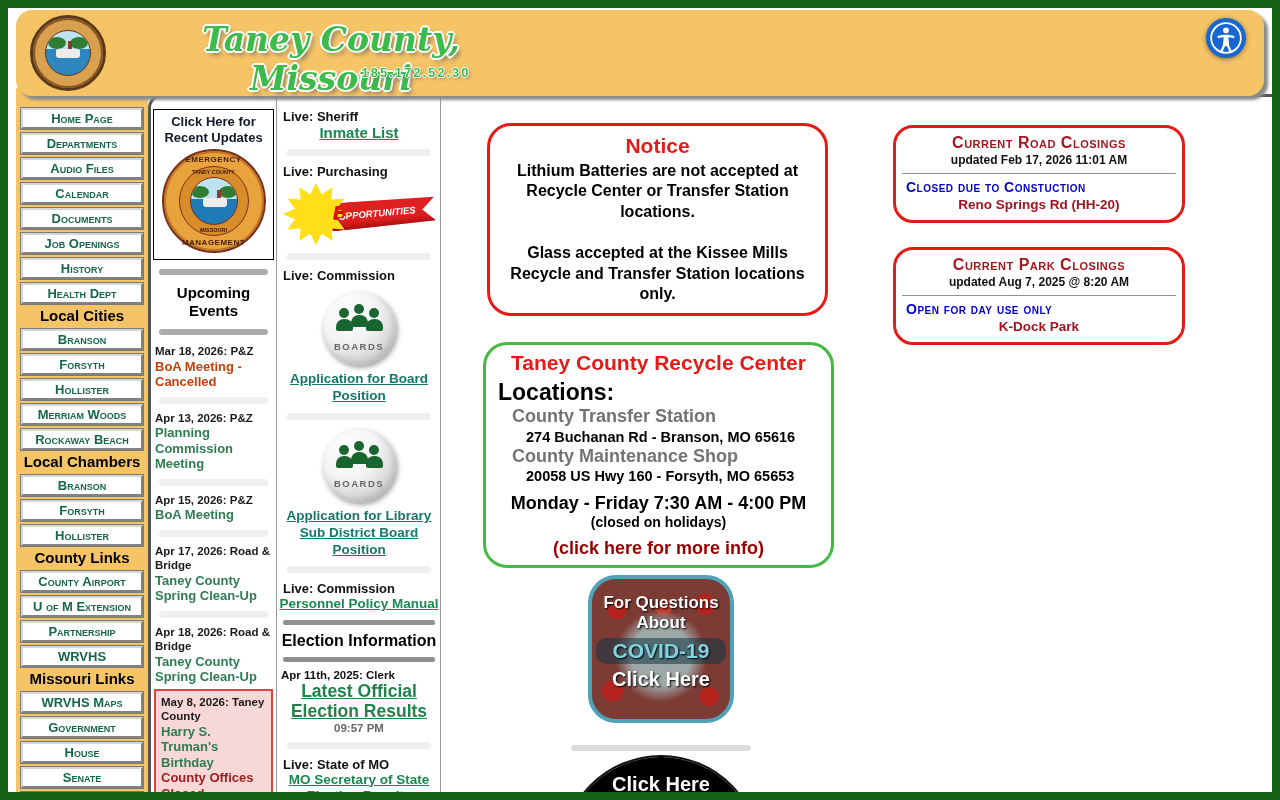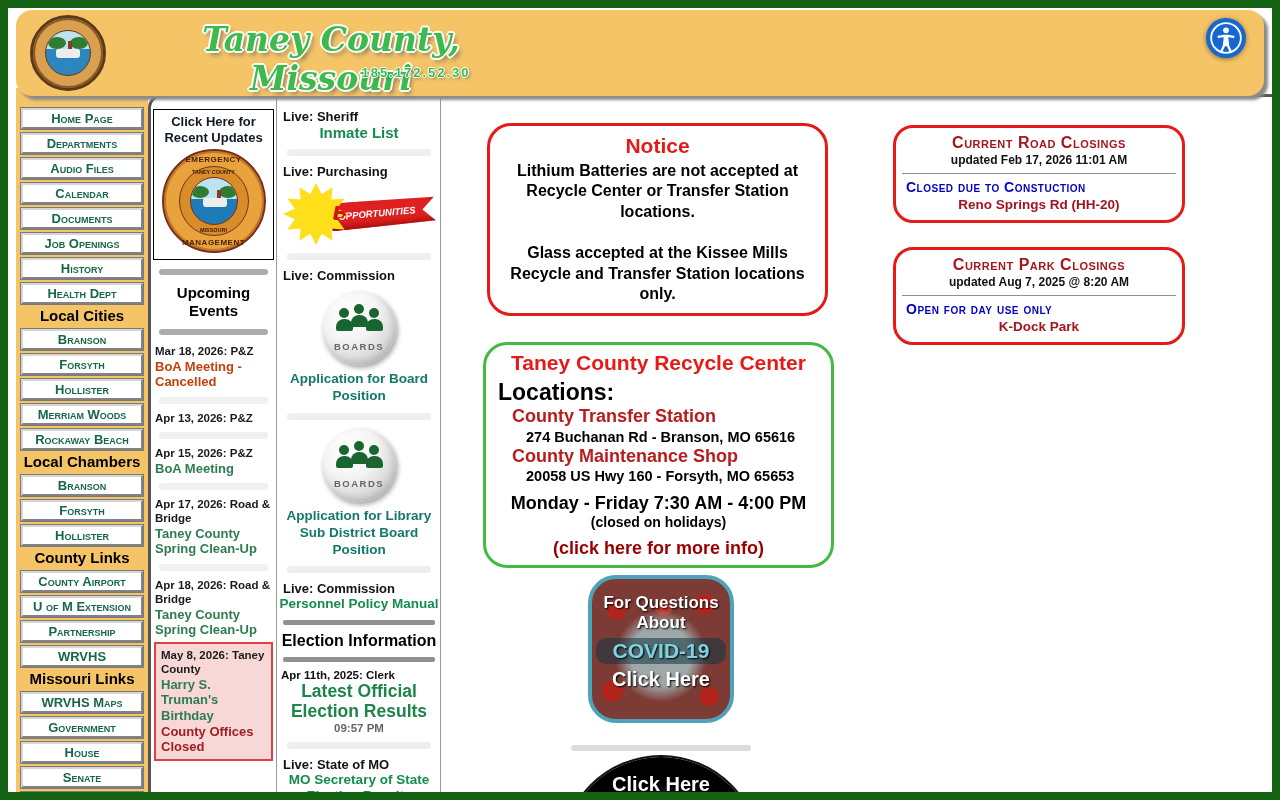--- a/index.html
+++ b/index.html
@@ -62,21 +62,21 @@
   .events-head { font-weight:bold; font-size:15px; line-height:1.2; text-align:center; color:#000; }
   .event { padding:0 2px; margin-bottom:2px; }
   .ev-date { font-weight:bold; font-size:11.5px; line-height:1.25; color:#1A1A1A; }
   .ev-title { display:block; font-weight:bold; font-size:13px; line-height:1.2; cursor:pointer; }
   .ev-green { color:#2E7D52; } .ev-red { color:#c2410c; } .ev-darkred { color:#A02020; }
   .holiday-box { border:2px solid #E04040; background:#F8D7D7; padding:4px 5px; margin:4px 1px 8px; }
 
   
   .col3 { position:absolute; left:128px; top:10px; width:160px; text-align:center; }
   .live-lbl { text-align:left; font-weight:bold; font-size:13px; color:#111; padding-left:4px; margin-top:2px; }
-  .glink { display:block; font-weight:bold; cursor:pointer; }
+  .glink { display:block; font-weight:bold; cursor:pointer;text-decoration:underline; }
   .g15 { font-size:15px; color:#168A50; }
   .g14 { font-size:13.5px; line-height:1.25; color:#14786A; }
   .g13 { font-size:13.5px; line-height:1.25; color:#168A50; }
   .g18 { font-size:17.5px; line-height:1.15; color:#1E8449; }
   .bar-l { height:7px; background:#EFEFEF; border-radius:3px; margin:8px 8px; }
   .bar-d { height:5px; background:#909090; border-radius:2px; margin:7px 4px; }
   .col-head { font-weight:bold; font-size:16px; color:#000; }
   .small-note { font-weight:bold; font-size:11.5px; color:#666; }
   .clerk-lbl { text-align:left; font-weight:bold; font-size:11.5px; color:#111; padding-left:2px; }
 
@@ -107,21 +107,21 @@
   .notice-box { position:absolute; left:336px; top:26px; width:341px; min-height:178px;
       border:3px solid #E41B17; border-radius:24px; background:#fff; padding:8px 12px; text-align:center; }
   .notice-title { font-weight:bold; font-size:21px; color:#E41B17; margin-bottom:3px; }
   .notice-p { font-weight:bold; font-size:16px; line-height:1.28; color:#000; }
   .notice-gap { height:21px; }
 
   .recycle-box { position:absolute; left:332px; top:245px; width:351px; min-height:212px;
       border:3px solid #43BB43; border-radius:24px; background:#fff; padding:6px 12px; }
   .recycle-title { font-weight:bold; font-size:21px; color:#E41B17; text-align:center; margin-bottom:4px; }
   .loc-label { font-weight:bold; font-size:23px; color:#000; }
-  .loc-name { font-weight:bold; font-size:18px; color:#b91c1c; margin-left:14px; line-height:1.2; }
+  .loc-name { font-weight:bold; font-size:18px; color:#737373; margin-left:14px; line-height:1.2; }
   .loc-addr { font-weight:bold; font-size:14.5px; color:#000; margin-left:28px; line-height:1.25; }
   .rec-hours { font-weight:bold; font-size:18px; color:#000; text-align:center; margin-top:8px; }
   .rec-note { font-weight:bold; font-size:14px; color:#000; text-align:center; }
   .rec-link { display:block; font-weight:bold; font-size:18px; color:#990000; text-align:center; margin-top:8px; cursor:pointer; }
 
   .covid { position:absolute; left:437px; top:478px; width:146px; height:148px; border-radius:28px;
       border:4px solid #4FA3B8; cursor:pointer; overflow:hidden; text-align:center;
       background-color:#7D3B35;
       background-image:radial-gradient(circle at 18% 22%, #B5241C 9px, transparent 10px),
         radial-gradient(circle at 82% 18%, #B5241C 10px, transparent 11px),
@@ -242,20 +242,21 @@
       <div class="events-head">Upcoming Events</div>
       <div class="bar"></div>
 
       <div class="event">
         <div class="ev-date">Mar 18, 2026: P&amp;Z</div>
         <span class="ev-title ev-red">BoA Meeting - Cancelled</span>
       </div>
       <div class="bar-faint"></div>
       <div class="event">
         <div class="ev-date">Apr 13, 2026: P&amp;Z</div>
+        <span class="ev-title ev-green">Planning Commission Meeting</span>
       </div>
       <div class="bar-faint"></div>
       <div class="event">
         <div class="ev-date">Apr 15, 2026: P&amp;Z</div>
         <span class="ev-title ev-green">BoA Meeting</span>
       </div>
       <div class="bar-faint"></div>
       <div class="event">
         <div class="ev-date">Apr 17, 2026: Road &amp; Bridge</div>
         <span class="ev-title ev-green">Taney County Spring Clean-Up</span>

